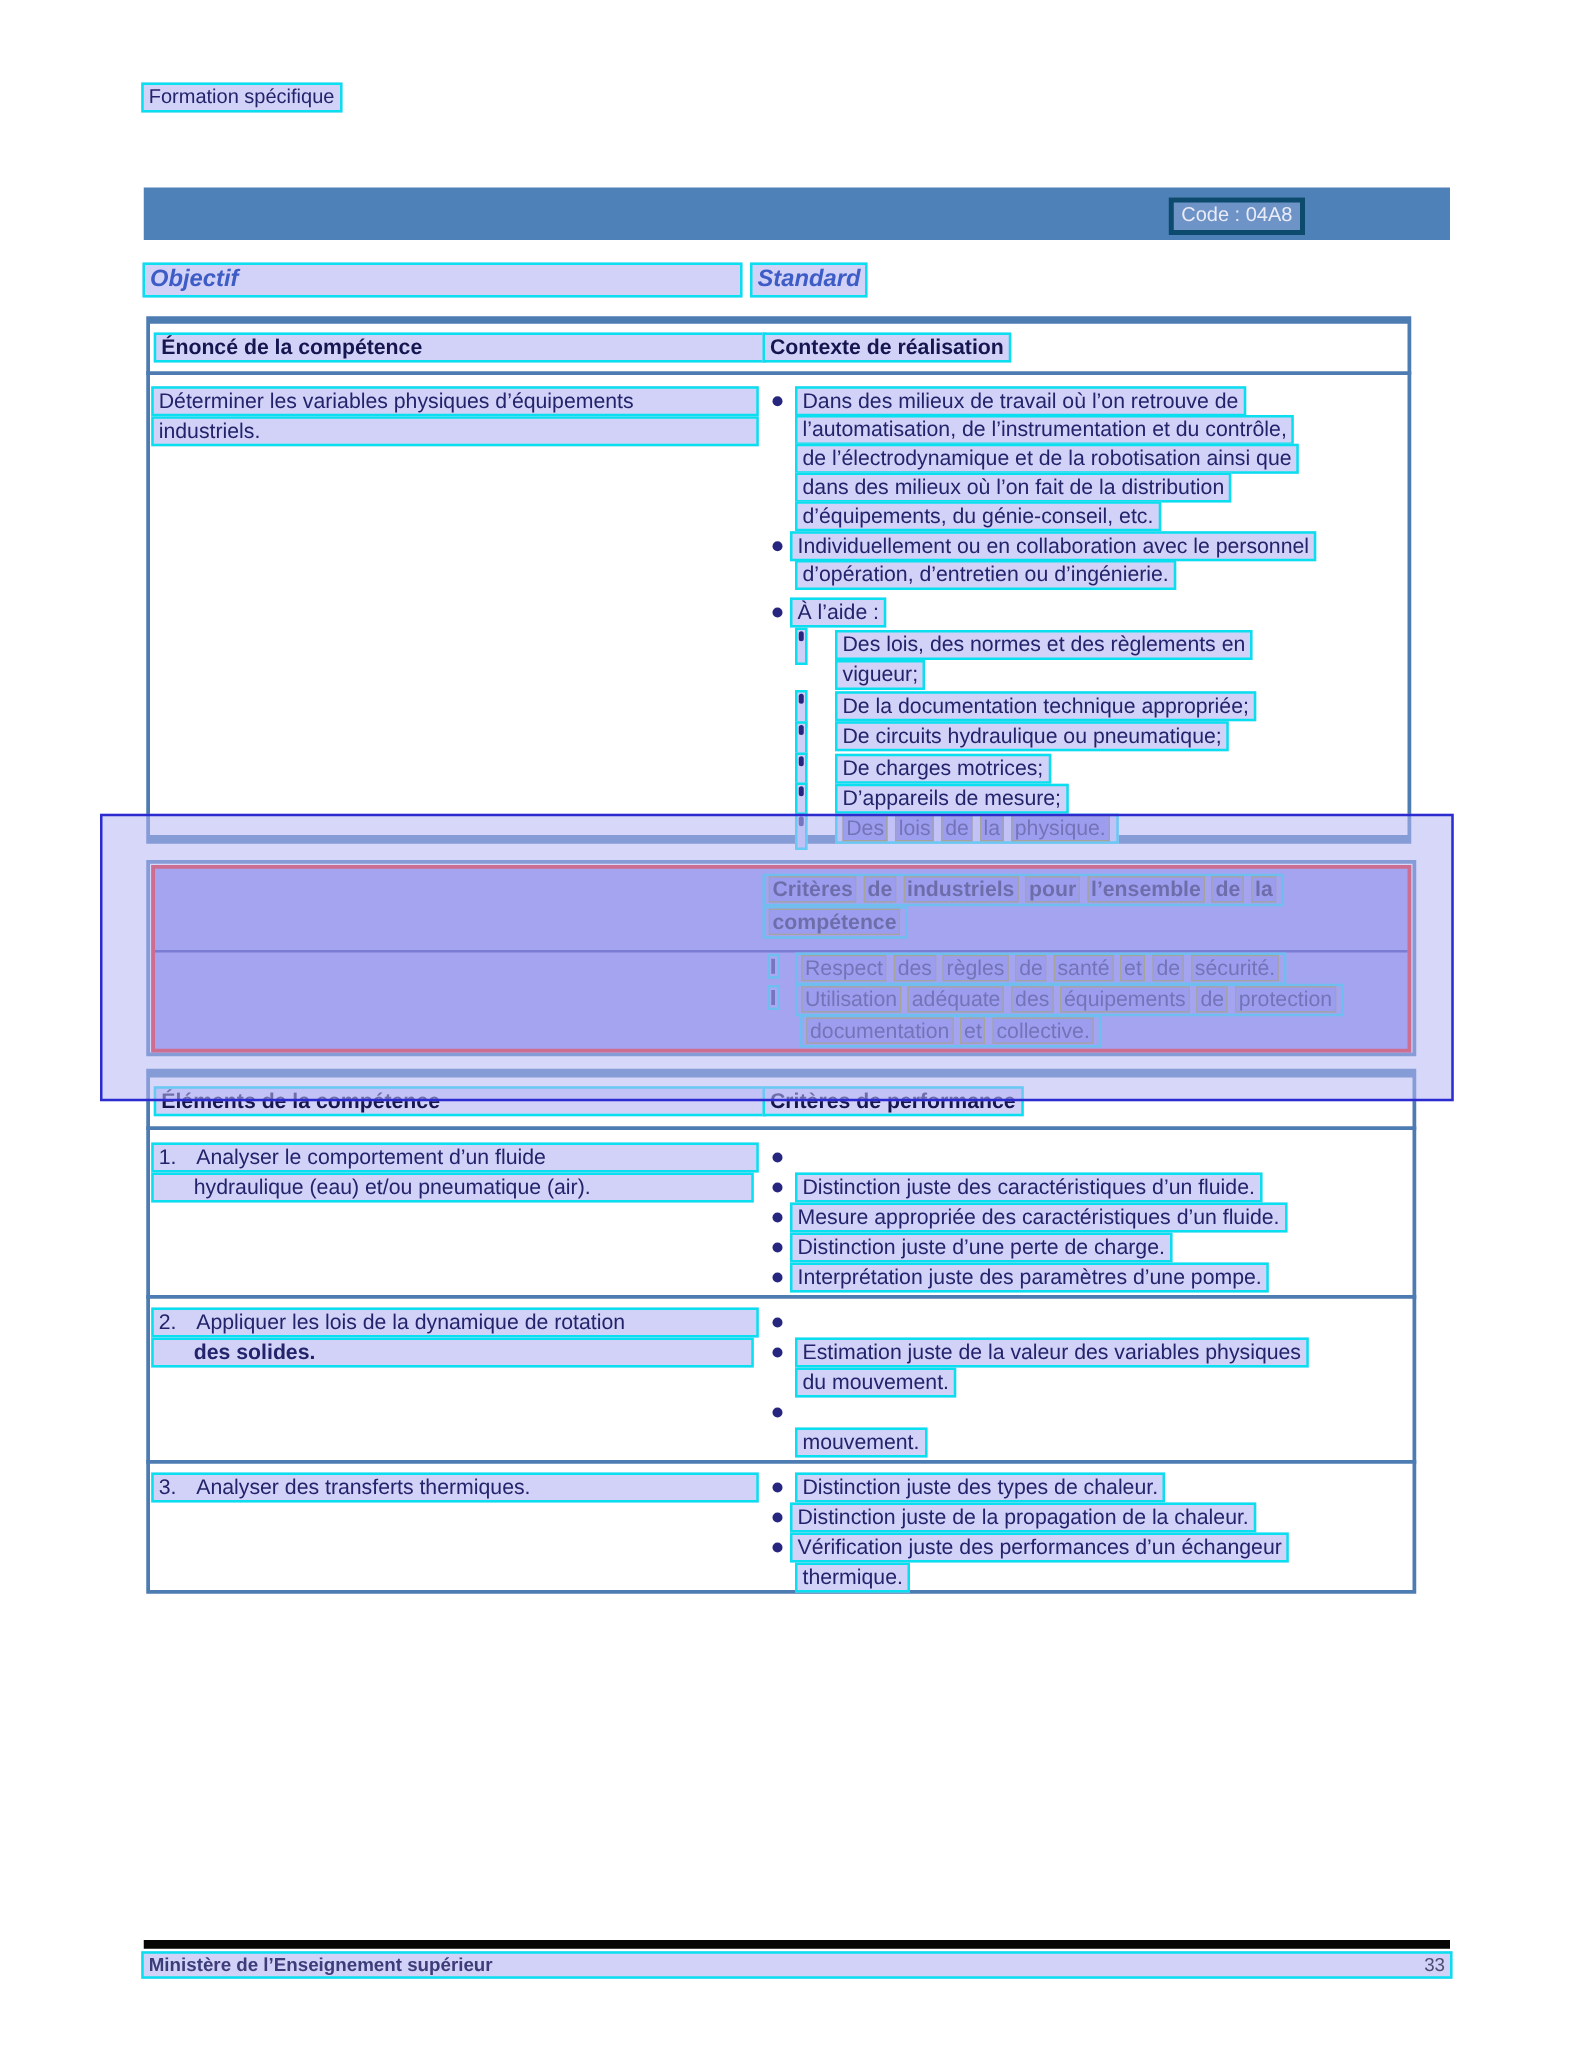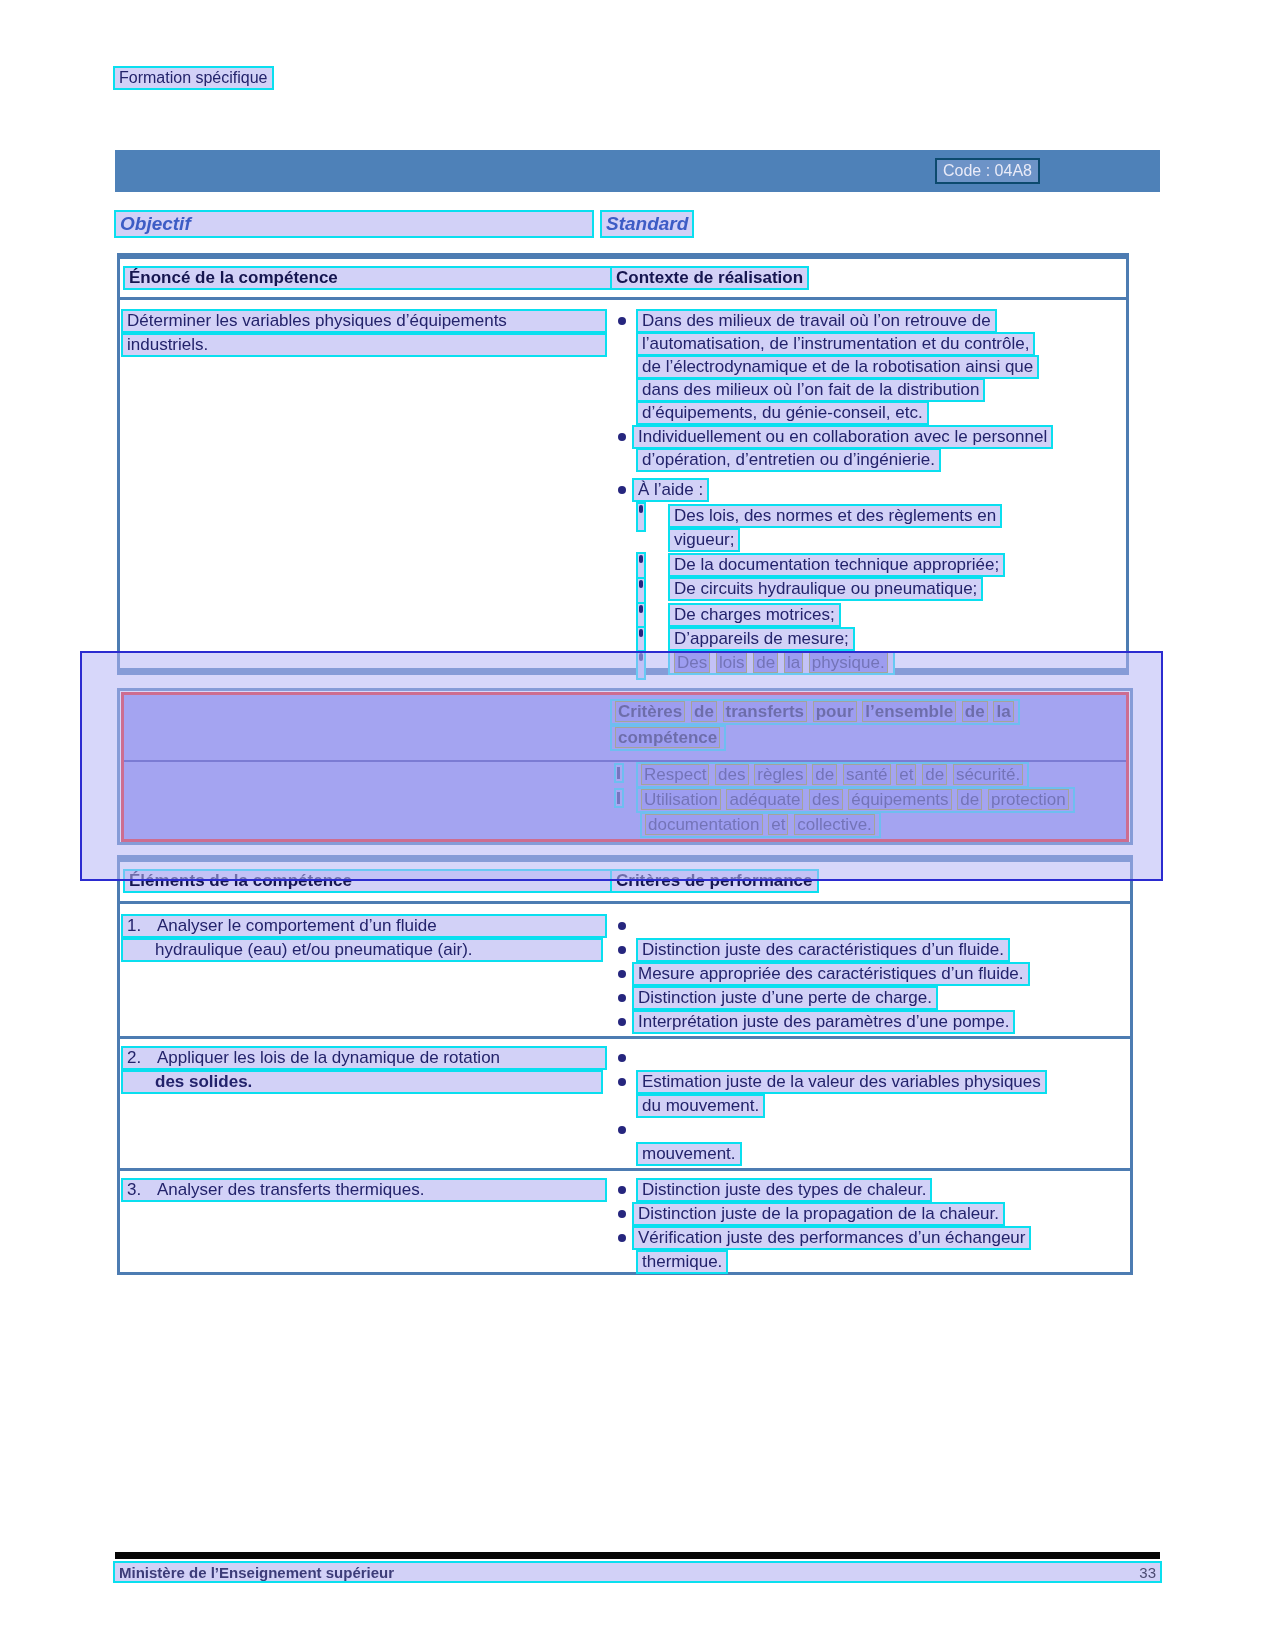--- a/index.html
+++ b/index.html
@@ -30,21 +30,21 @@
   #redbox{position:absolute;left:121px;top:692px;width:1008px;height:150px;
           border:3px solid #e81515;background:#8f8fea;box-sizing:border-box;z-index:2;}
   .rbline{background:transparent;border:2px solid #18c8e8;display:inline-block;
           height:22px;line-height:22px;font-size:17px;padding:0 3px;white-space:nowrap;}
   .wbox{background:#7f7fe8;border:1px solid #8f8f2b;padding:0 2px;margin-right:1px;}
   .barm{position:absolute;width:10px;height:20px;background:#9a9aef;border:2px solid #18c8e8;
         box-sizing:border-box;}
   .barm::before{content:"";position:absolute;left:1px;top:2px;width:3px;height:12px;background:#26267e;}
   
   #hbar{position:absolute;left:115px;top:150px;width:1045px;height:42px;background:#4e81b8;}
-  #codebox{position:absolute;left:820px;top:8px;border:2px solid #0c4a6e;
+  #codebox{position:absolute;left:820px;top:8px;border:4px solid #0c4a6e;
            background:rgba(205,205,245,0.25);color:#e9ebf8;font-size:16px;height:22px;
            line-height:22px;padding:0 6px;white-space:nowrap;}
   
   #footrule{position:absolute;left:115px;top:1552px;width:1045px;height:7px;background:#060606;}
   #footbar{position:absolute;left:113px;top:1561px;width:1049px;height:22px;background:#d2d1f7;
            border:2px solid #0adfef;box-sizing:border-box;display:flex;justify-content:space-between;
            align-items:center;padding:0 4px;font-size:15px;color:#3c3c78;font-weight:bold;}
   #footbar .pn{font-weight:normal;color:#4c4c72;}
   .num{display:inline-block;width:30px;}
   .ind{padding-left:32px;}
@@ -116,21 +116,21 @@
   <span class="dashm" style="left:636px;top:626px;"></span>
   <div class="abs" style="left:668px;top:627px;"><span class="hl">D’appareils de mesure;</span></div>
 
   <span class="dashm" style="left:636px;top:650px;"></span>
   <div class="abs" style="left:668px;top:651px;"><span class="hl wordize"><span class="wbox">Des</span> <span class="wbox">lois</span> <span class="wbox">de</span> <span class="wbox">la</span> <span class="wbox">physique.</span></span></div>
 
   <div class="tbl" style="left:117px;top:688px;width:1016px;height:157px;"></div>
   <div id="redbox">
     <div style="position:absolute;left:0;top:65px;width:100%;height:2px;background:#3333a8;"></div>
   </div>
-  <div class="abs" style="left:610px;top:699px;z-index:3;"><span class="rbline wordize bold"><span class="wbox">Critères</span> <span class="wbox">de</span> <span class="wbox">transferts</span> <span class="wbox">pour</span> <span class="wbox">l’ensemble</span> <span class="wbox">de</span> <span class="wbox">la</span></span></div>
+  <div class="abs" style="left:610px;top:699px;z-index:3;"><span class="rbline wordize bold"><span class="wbox">Critères</span> <span class="wbox">de</span> <span class="wbox">industriels</span> <span class="wbox">pour</span> <span class="wbox">l’ensemble</span> <span class="wbox">de</span> <span class="wbox">la</span></span></div>
   <div class="abs" style="left:610px;top:725px;z-index:3;"><span class="rbline wordize bold"><span class="wbox">compétence</span></span></div>
 
   <span class="barm" style="left:614px;top:763px;z-index:3;"></span>
   <div class="abs" style="left:636px;top:762px;z-index:3;"><span class="rbline wordize"><span class="wbox">Respect</span> <span class="wbox">des</span> <span class="wbox">règles</span> <span class="wbox">de</span> <span class="wbox">santé</span> <span class="wbox">et</span> <span class="wbox">de</span> <span class="wbox">sécurité.</span></span></div>
   <span class="barm" style="left:614px;top:788px;z-index:3;"></span>
   <div class="abs" style="left:636px;top:787px;z-index:3;"><span class="rbline wordize"><span class="wbox">Utilisation</span> <span class="wbox">adéquate</span> <span class="wbox">des</span> <span class="wbox">équipements</span> <span class="wbox">de</span> <span class="wbox">protection</span></span></div>
   <div class="abs" style="left:640px;top:812px;z-index:3;"><span class="rbline wordize"><span class="wbox">documentation</span> <span class="wbox">et</span> <span class="wbox">collective.</span></span></div>
 
   <div id="overlay"></div>
 

